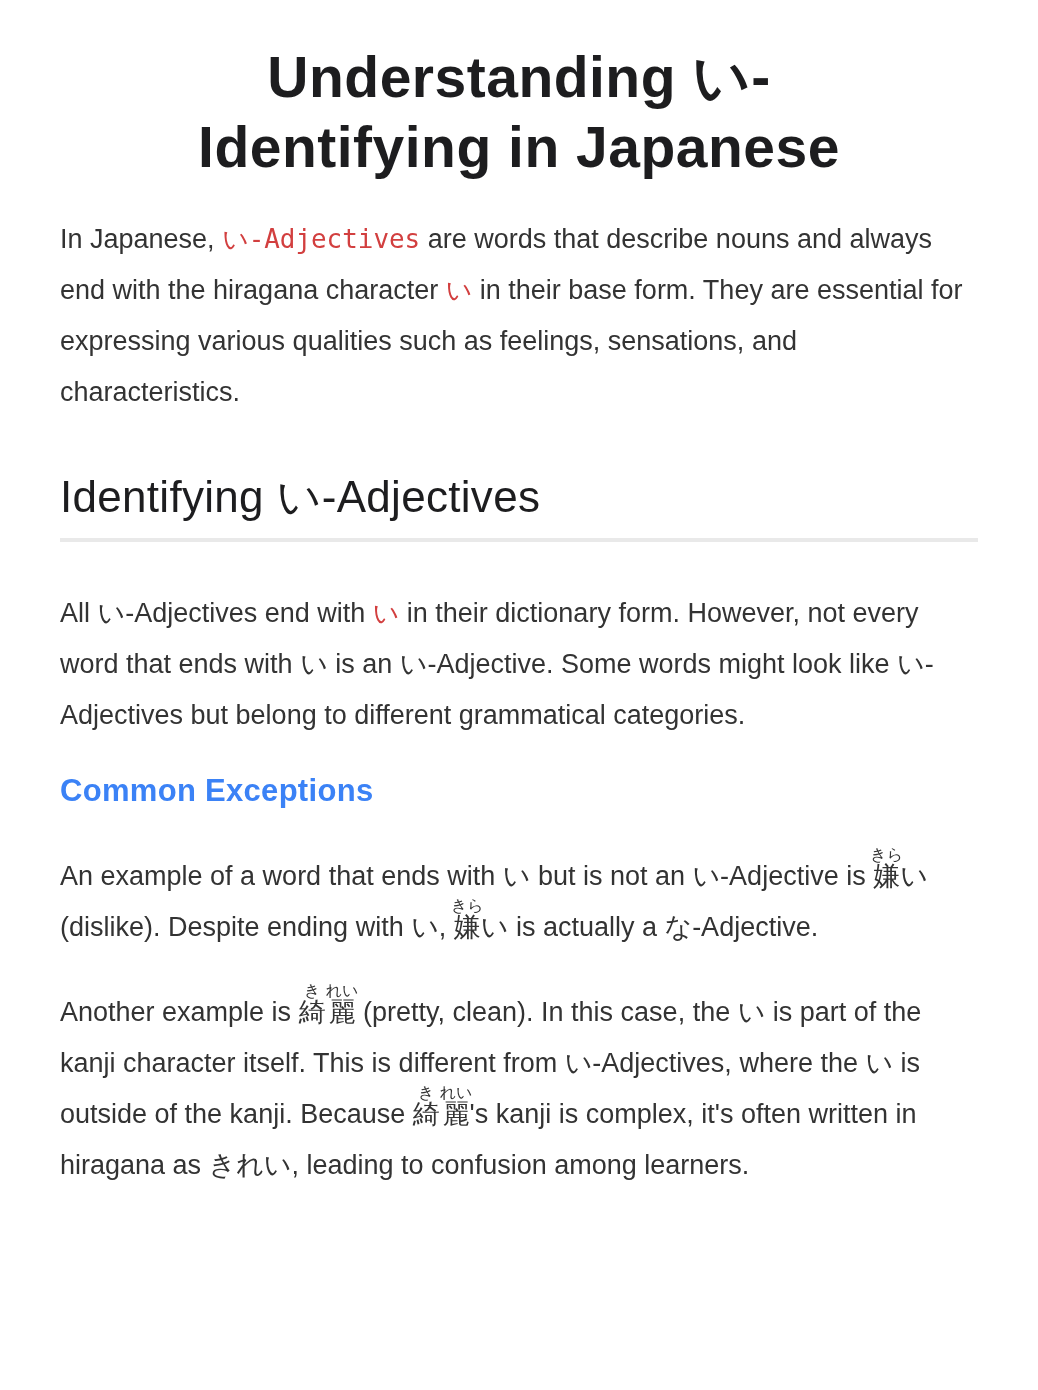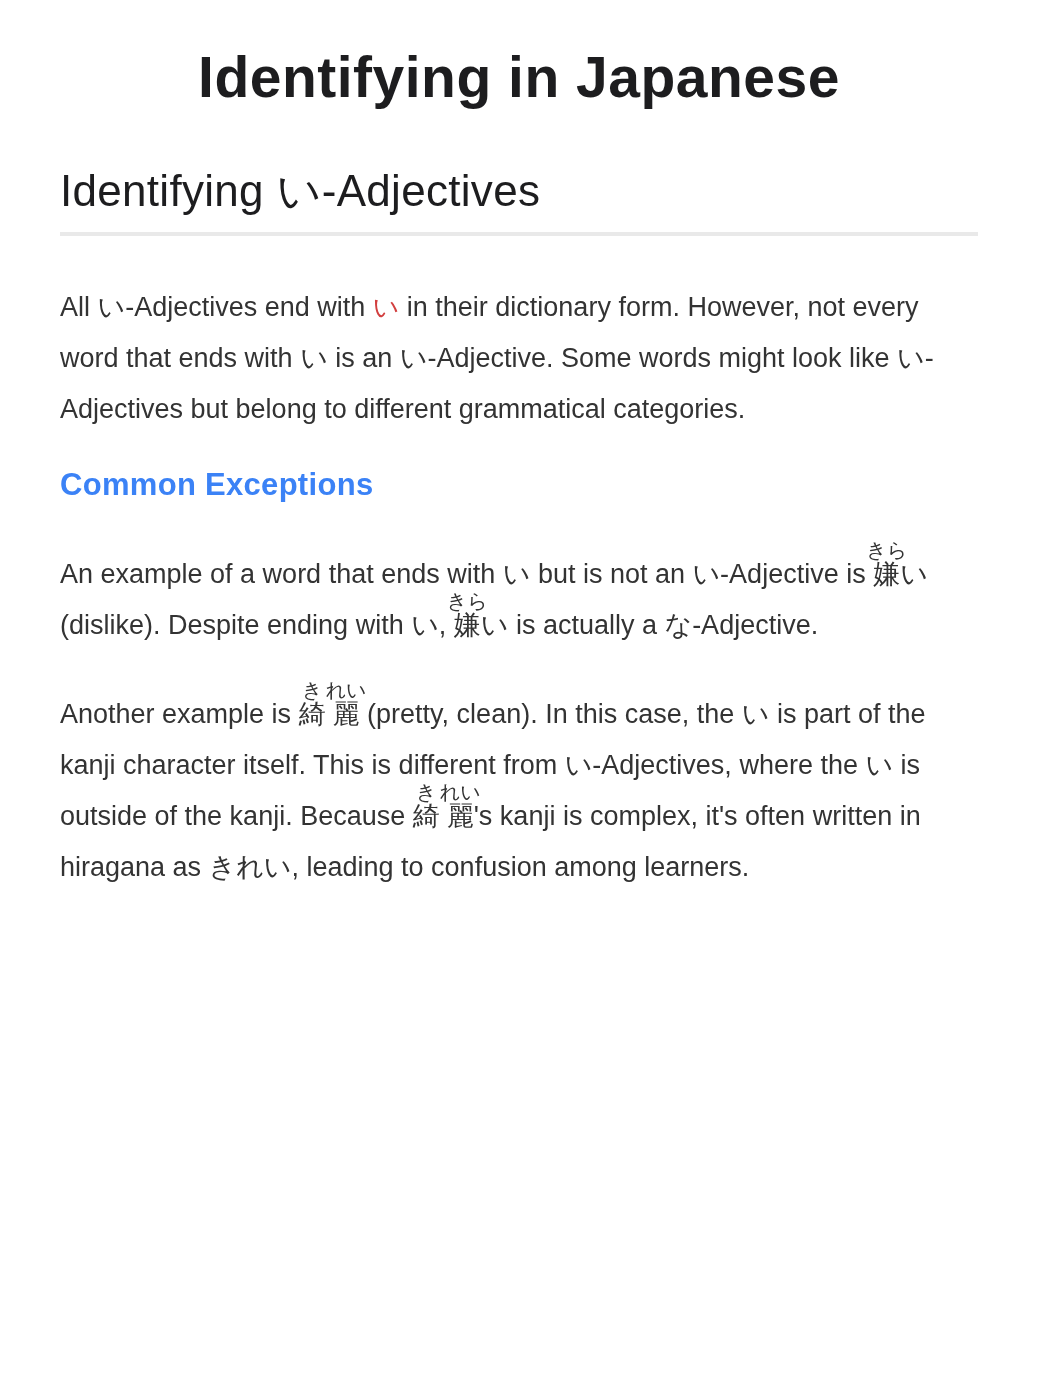--- a/index.html
+++ b/index.html
@@ -50,35 +50,37 @@
     letter-spacing: 0.3px;
     margin: 20px 0 36px 0;
   }
   code.jp-code {
     font-family: "DejaVu Sans Mono", monospace;
     font-size: 0.96em;
     color: #d23f3f;
   }
   ruby { ruby-position: over; }
   ruby rt {
-    font-size: 20px;
+    font-size: 16px;
     line-height: 1;
     color: #333333;
     text-align: center;
   }
 </style>
 </head>
 <body>
 
 <div class="doc">
 
   <h1 class="page-title">
+    <span>Understanding い-</span>
     <span>Identifying in Japanese</span>
   </h1>
 
+  <p class="body-paragraph">In Japanese, <code class="jp-code">い-Adjectives</code> are words that describe nouns and always end with the hiragana character <code class="jp-code">い</code> in their base form. They are essential for expressing various qualities such as feelings, sensations, and characteristics.</p>
 
   <h2 class="section-heading">Identifying い-Adjectives</h2>
   <div class="section-divider"></div>
 
   <p class="body-paragraph">All い-Adjectives end with <code class="jp-code">い</code> in their dictionary form. However, not every word that ends with い is an い-Adjective. Some words might look like い-Adjectives but belong to different grammatical categories.</p>
 
   <h3 class="subsection-heading">Common Exceptions</h3>
 
   <p class="body-paragraph">An example of a word that ends with い but is not an い-Adjective is <ruby>嫌<rt>きら</rt></ruby>い (dislike). Despite ending with い, <ruby>嫌<rt>きら</rt></ruby>い is actually a な-Adjective.</p>
 

